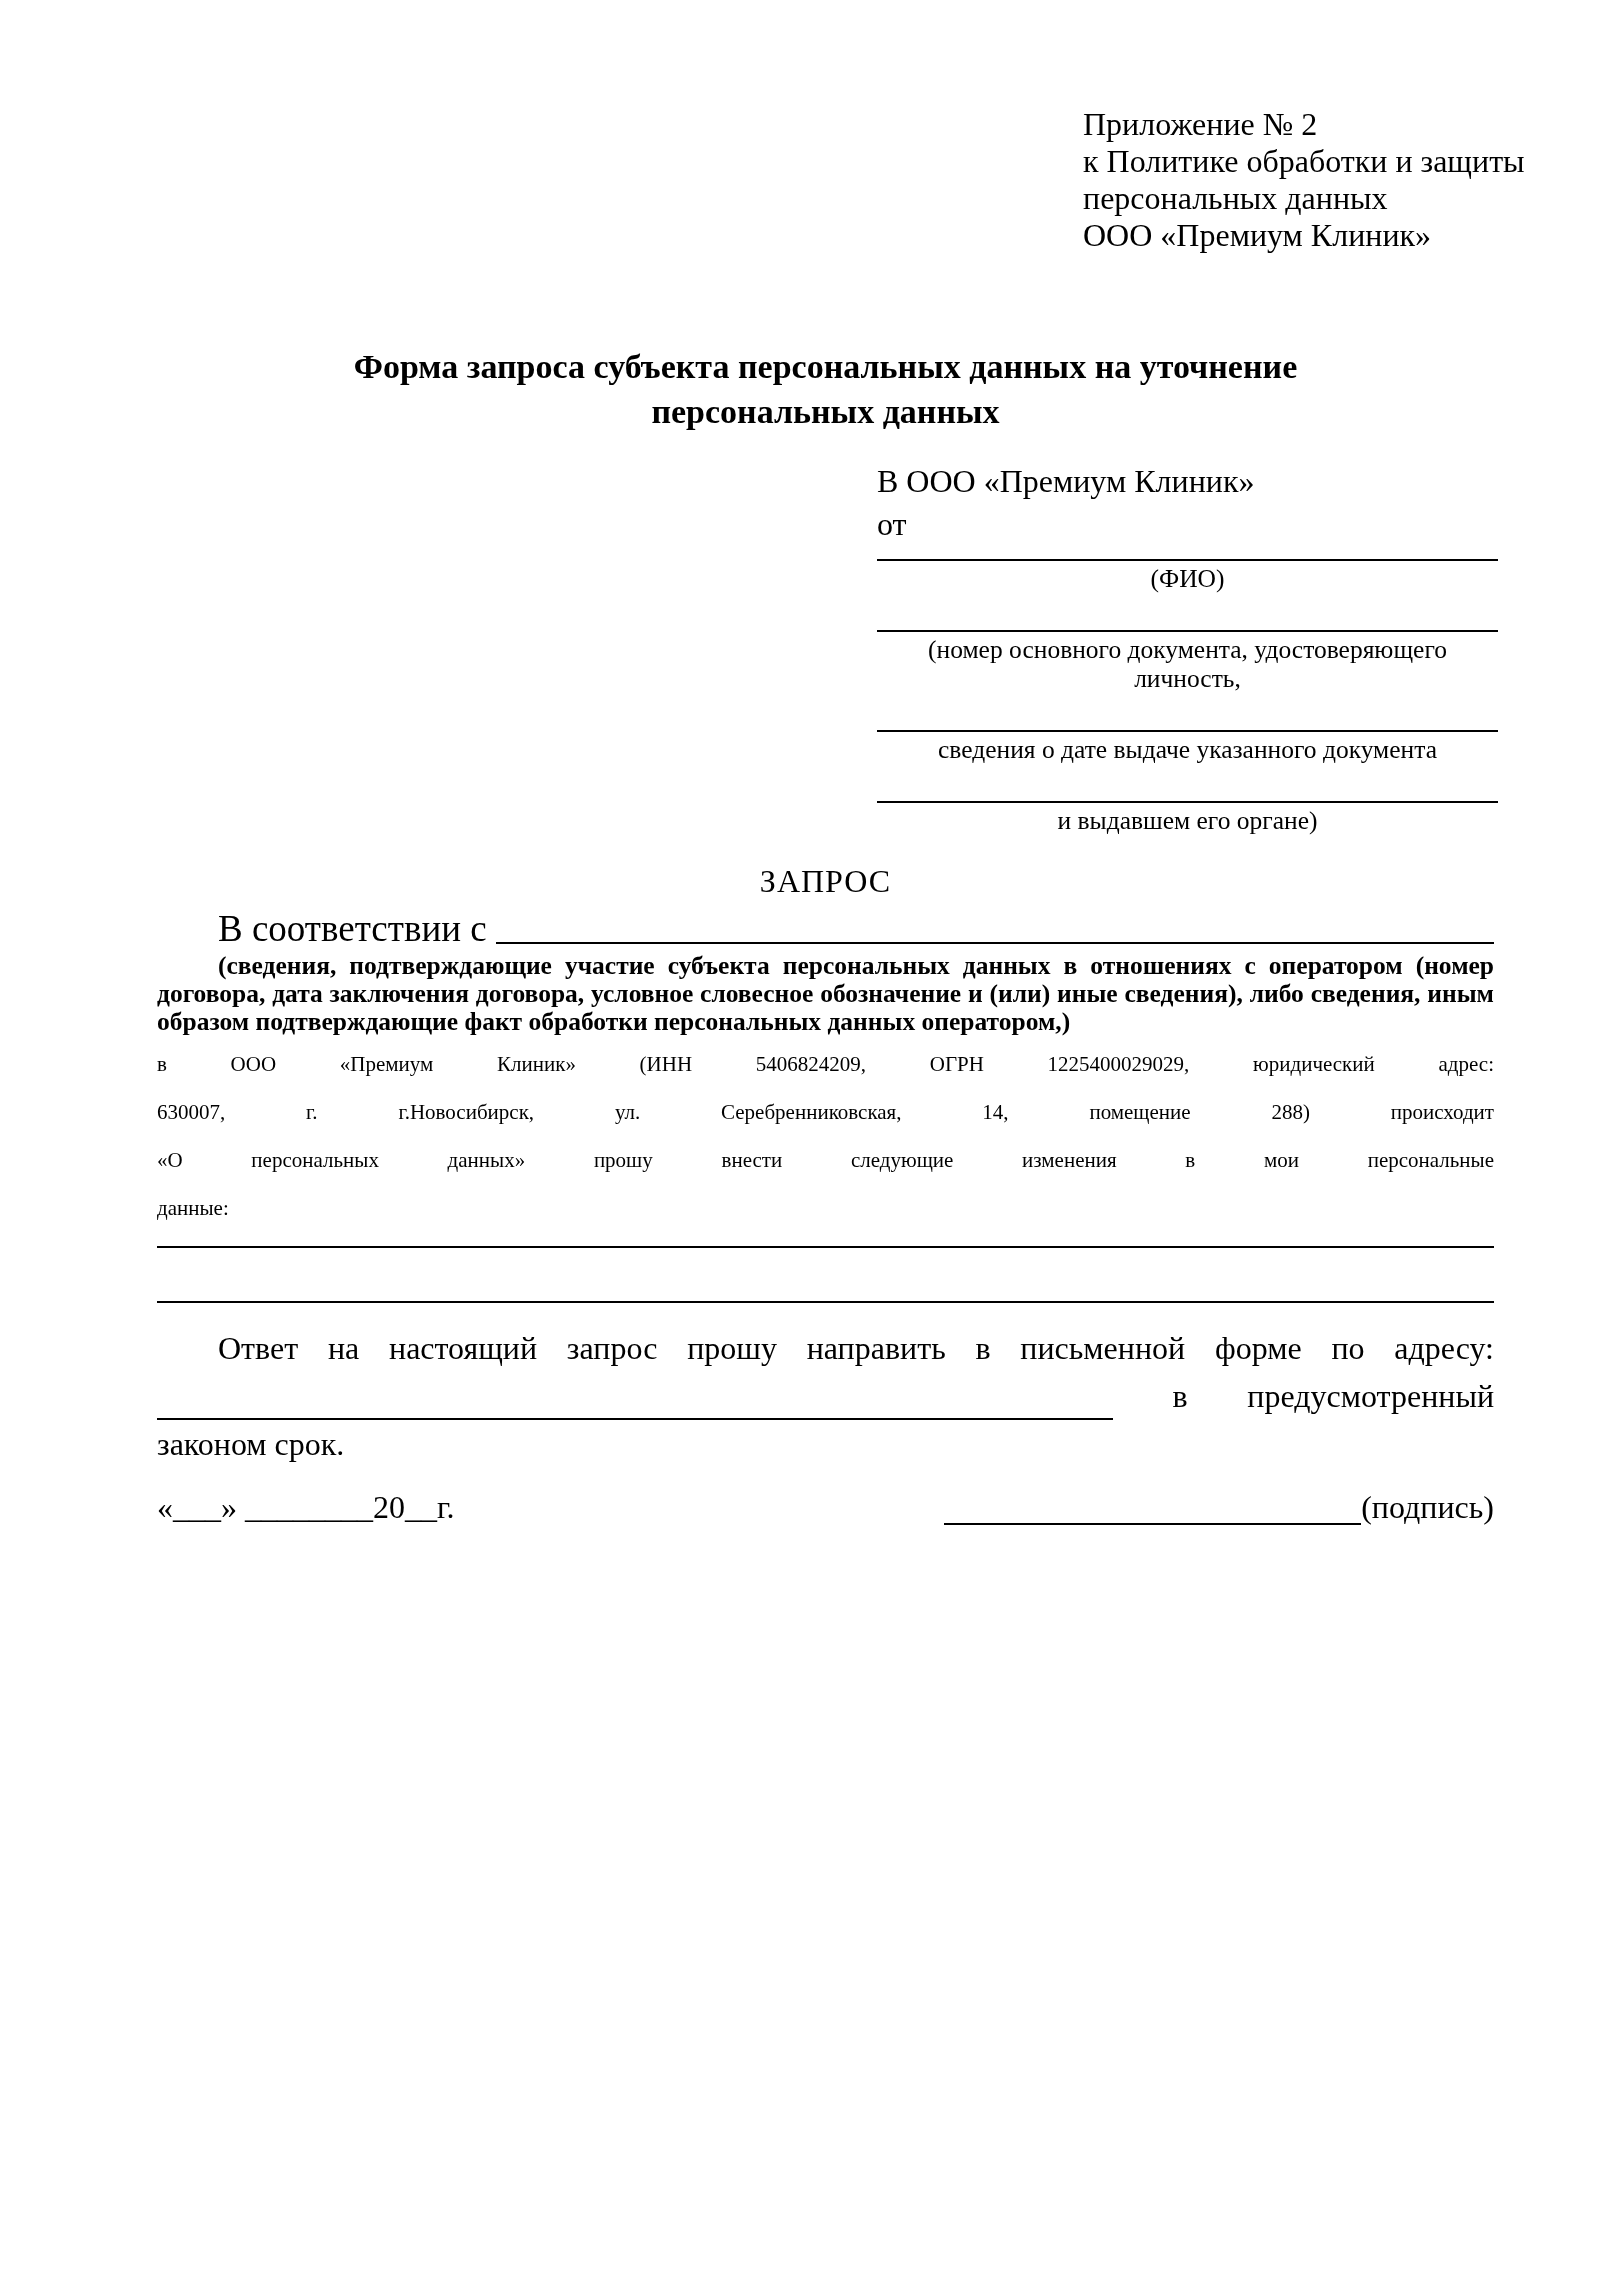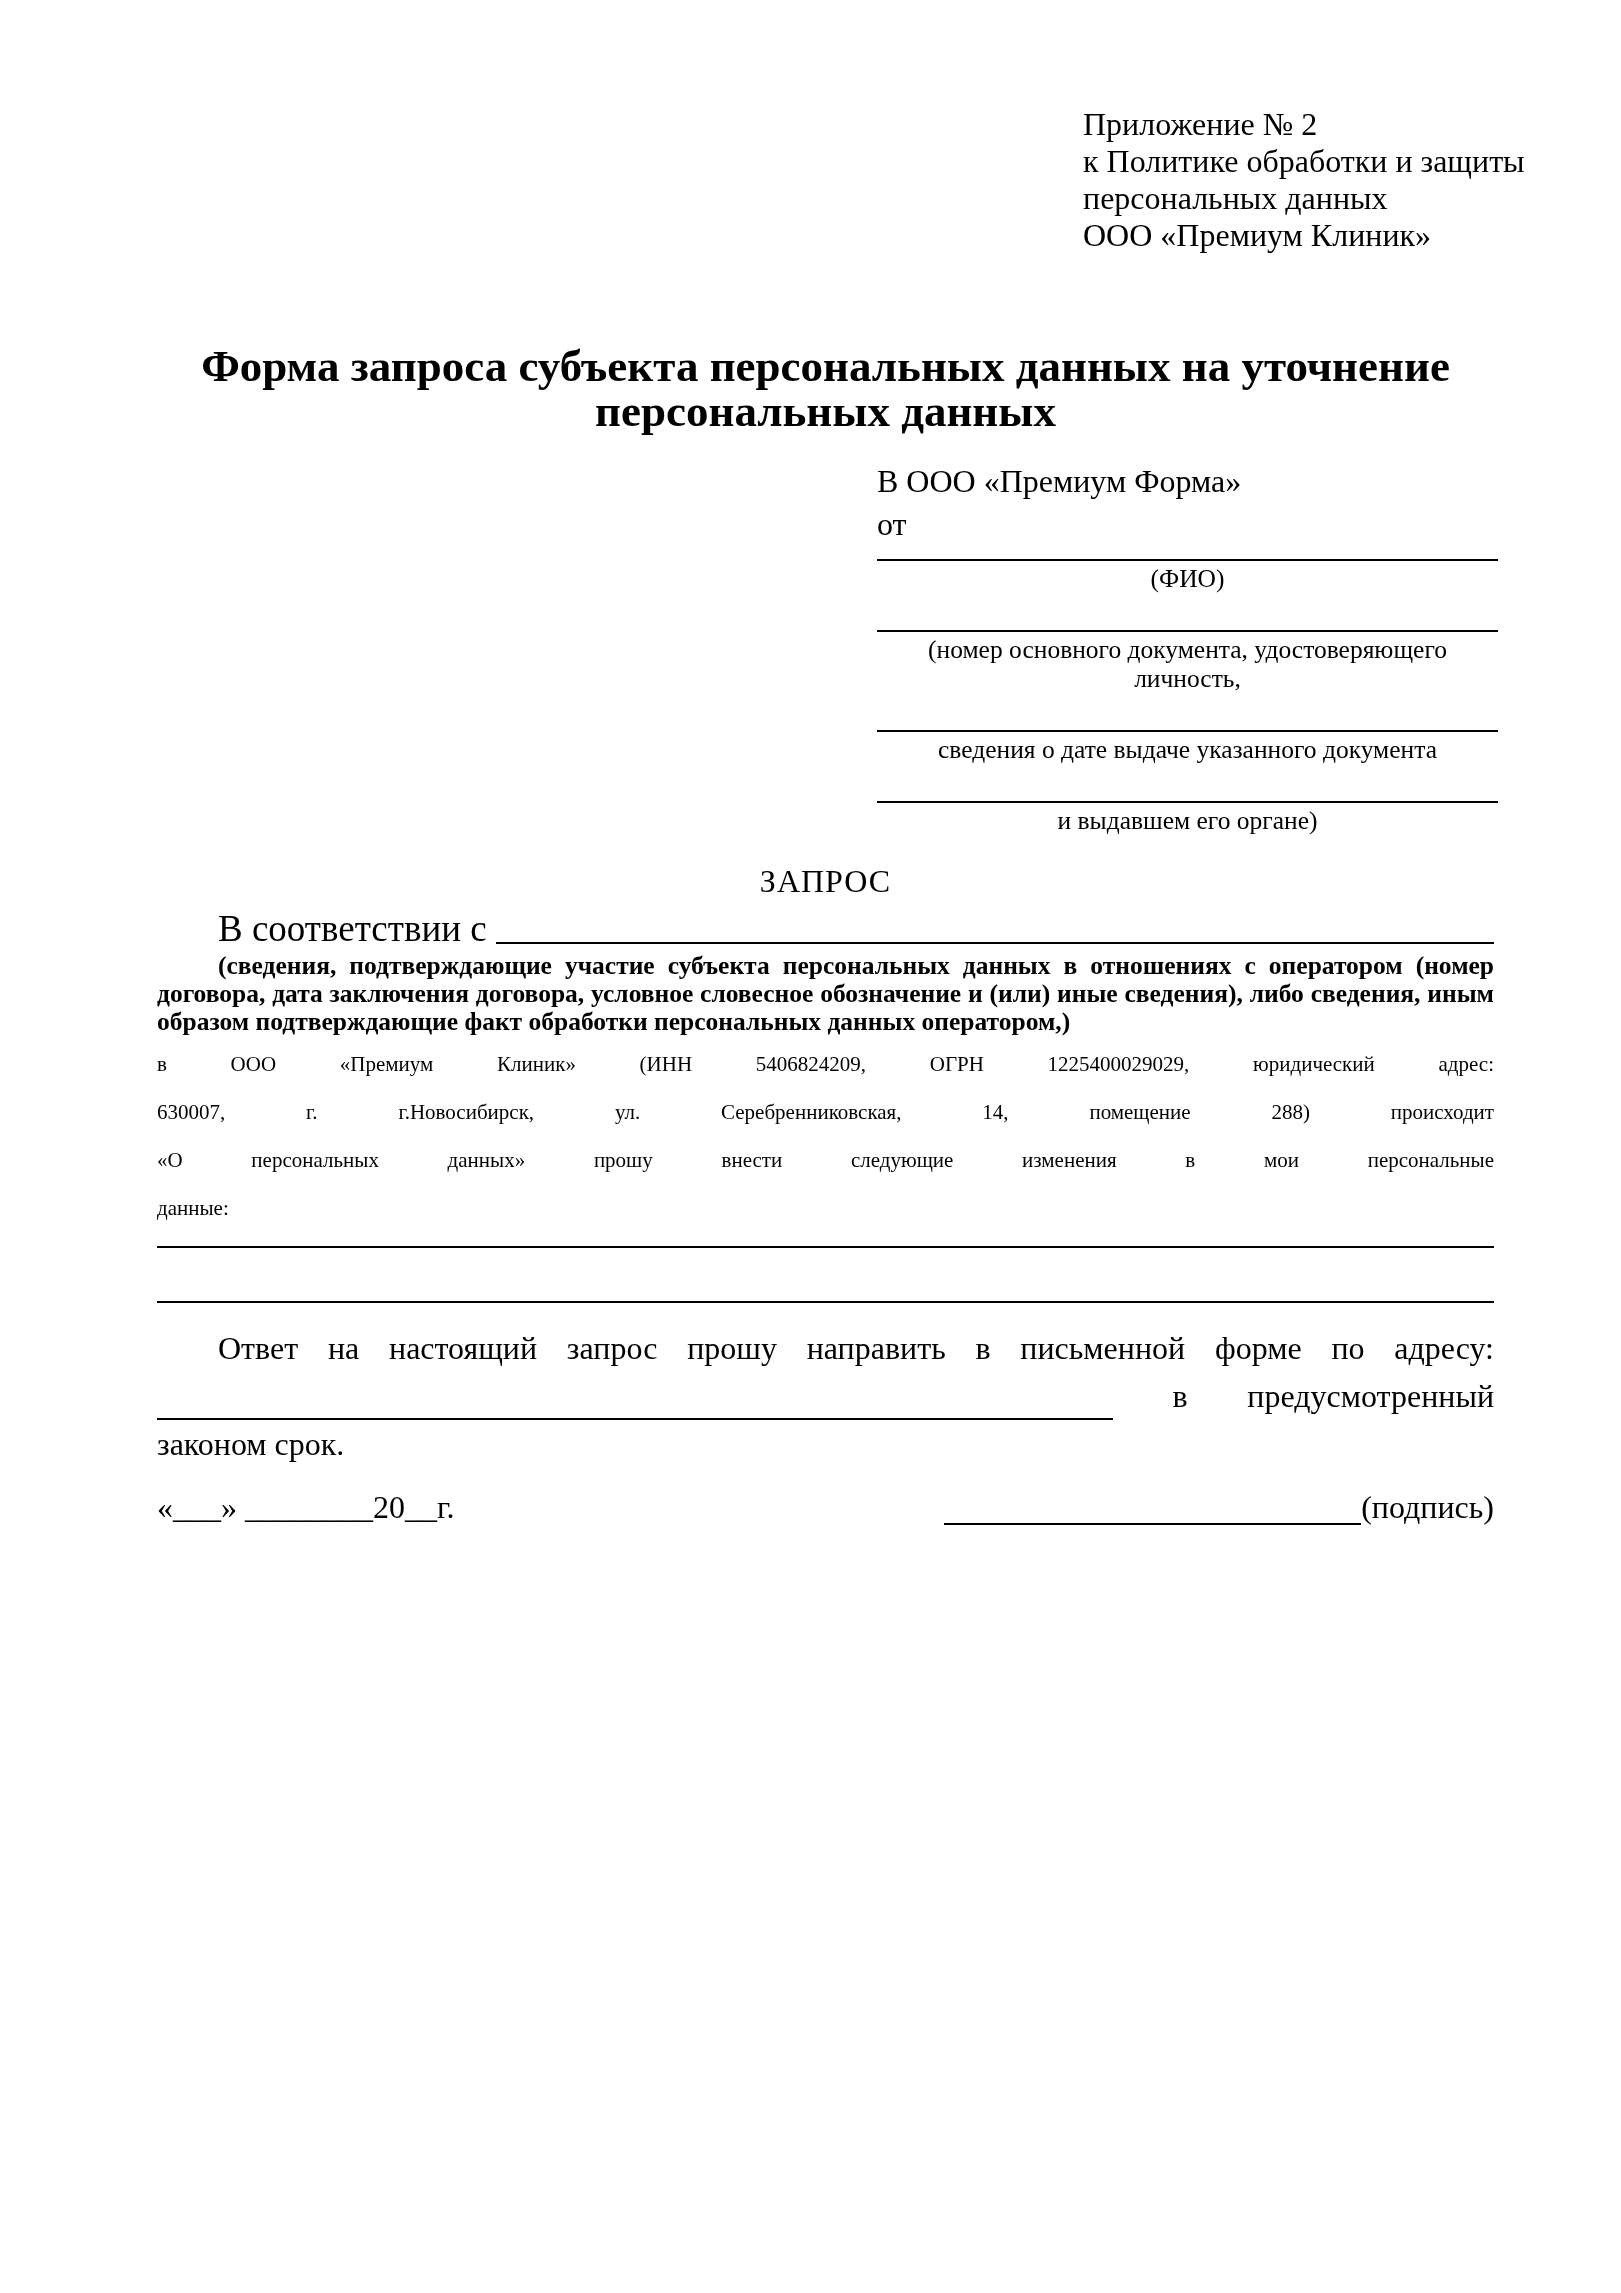--- a/index.html
+++ b/index.html
@@ -11,21 +11,21 @@
     color: #000000;
     font-family: "Liberation Serif", "DejaVu Serif", serif;
     padding: 106px 127px 0 157px;
     box-sizing: border-box;
     overflow: hidden;
   }
   
   .header-block { margin-left: 926px; font-size: 32px; line-height: 37px; white-space: nowrap; }
 
   
-  .doc-title { margin: 90px 0 0 0; font-weight: bold; font-size: 45px; line-height: 45px; text-align: center; }
+  .doc-title { margin: 90px 0 0 0; font-weight: bold; font-size: 34px; line-height: 45px; text-align: center; }
   .doc-title span { display: block; }
 
   
   .addressee { width: 621px; margin-left: 720px; margin-top: 25.5px; font-size: 32px; line-height: 43px; }
   .addressee .rule { border-bottom: 2.9px solid #000; }
   .r1 { height: 13.7px; }
   .r2 { height: 37px; }
   .cap { font-size: 25.5px; line-height: 29px; text-align: center; padding-top: 2.9px; }
 
   .zapros { margin-top: 25.5px; text-align: center; font-size: 32px; line-height: 43px; letter-spacing: 1px; }
@@ -67,21 +67,21 @@
     <div>персональных данных</div>
     <div>ООО «Премиум Клиник»</div>
   </div>
 
   <div class="doc-title">
     <span>Форма запроса субъекта персональных данных на уточнение</span>
     <span>персональных данных</span>
   </div>
 
   <div class="addressee">
-    <div>В ООО «Премиум Форма»</div>
+    <div>В ООО «Премиум Клиник»</div>
     <div>от</div>
 
     <div>
       <div class="rule r1"></div>
       <div class="cap">(ФИО)</div>
     </div>
     <div>
       <div class="rule r2"></div>
       <div class="cap">(номер основного документа, удостоверяющего личность,</div>
     </div>

